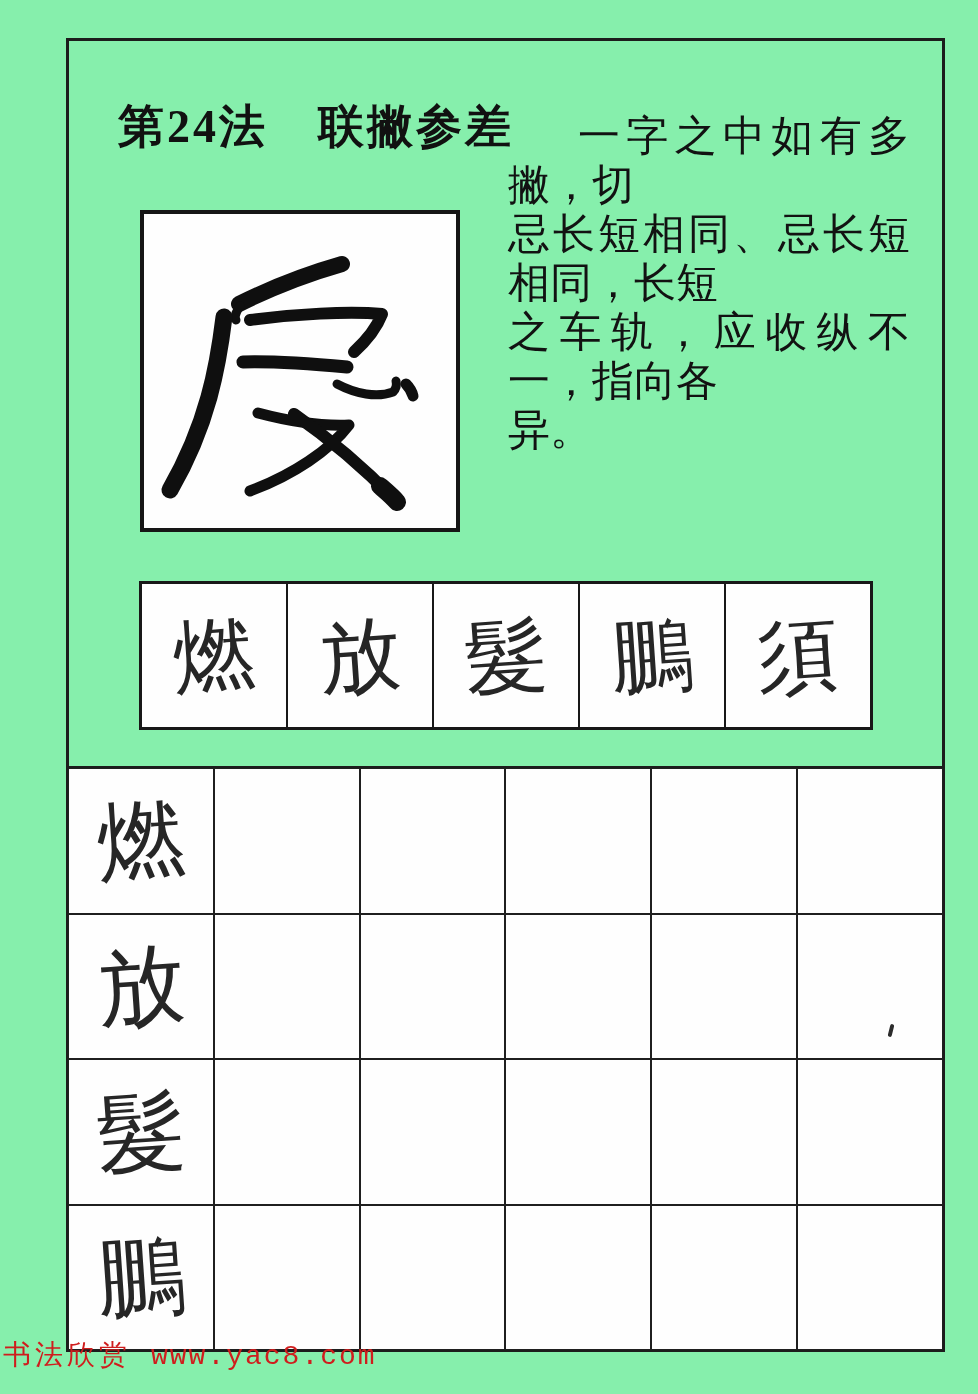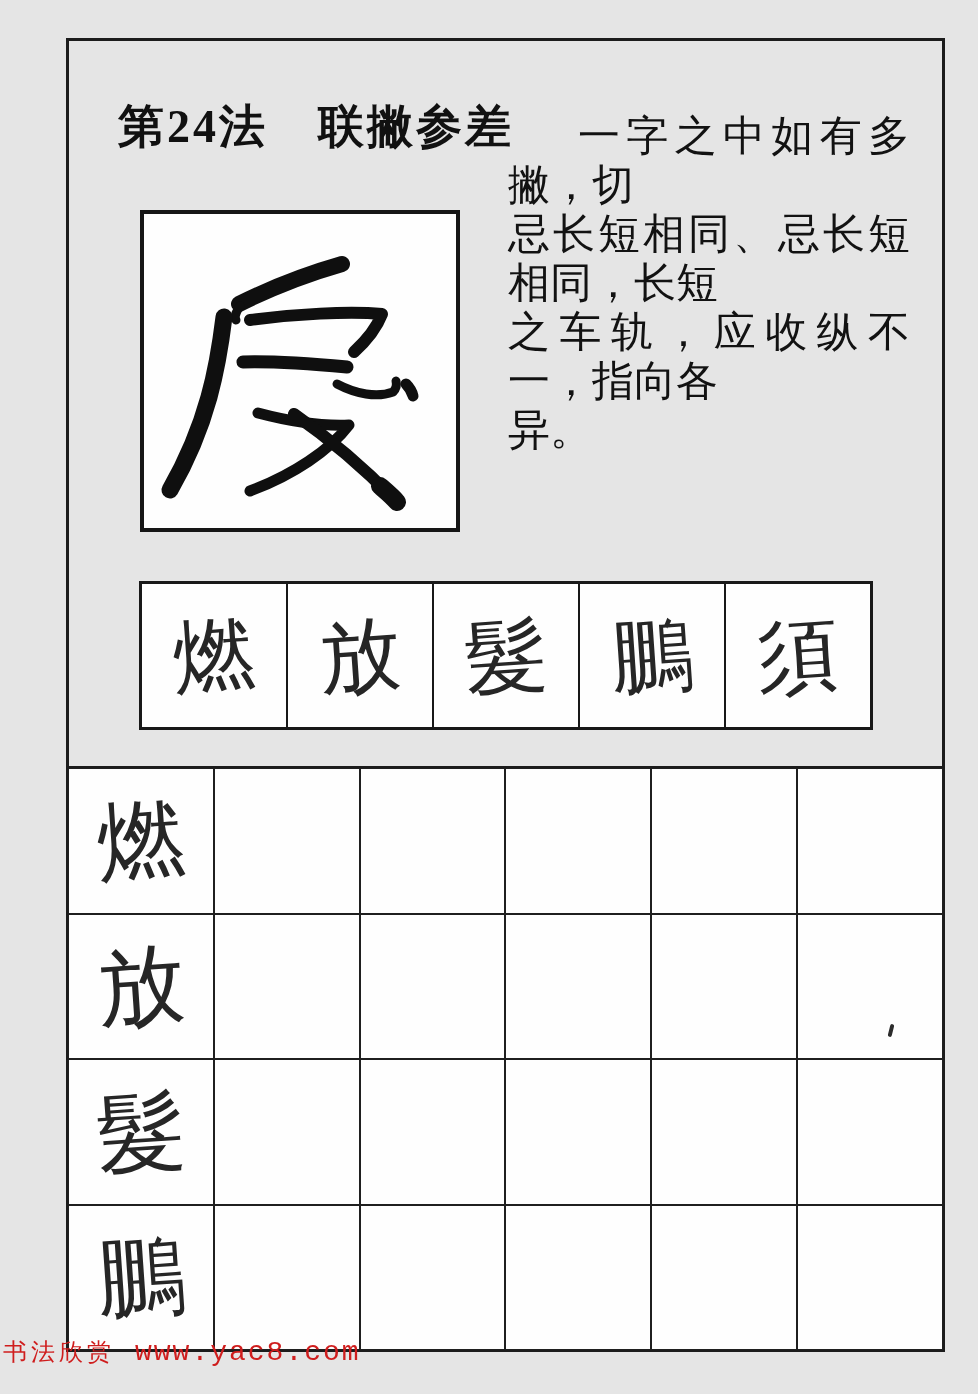--- a/index.html
+++ b/index.html
@@ -1,21 +1,21 @@
 <!DOCTYPE html>
 <html><head>
 <meta charset="utf-8">
 <style>
   * { box-sizing: border-box; margin: 0; padding: 0; }
   html, body { background: #ffffff; }
   .page {
     position: relative;
     width: 978px;
     height: 1394px;
-    background: #e5e5e5;
+    background: #86efac;
     font-family: "Liberation Serif", serif;
     color: #141414;
     overflow: hidden;
   }
   
   .frame {
     position: absolute;
     left: 66px; top: 38px;
     width: 879px; height: 1314px;
     border: 3px solid #1c1c1c;
@@ -107,21 +107,21 @@
   
   .watermark {
     position: absolute;
     left: 3px; top: 1336px;
     z-index: 5;
     white-space: nowrap;
     color: #cf1d1d;
   }
   .wm-cn {
     font-family: Liberation Serif, serif;
-    font-size: 24px;
+    font-size: 28px;
     letter-spacing: 4px;
   }
   .wm-url {
     font-family: "Liberation Mono", monospace;
     font-size: 28px;
     letter-spacing: 2px;
     margin-left: 20px;
   }
 </style>
 </head>

